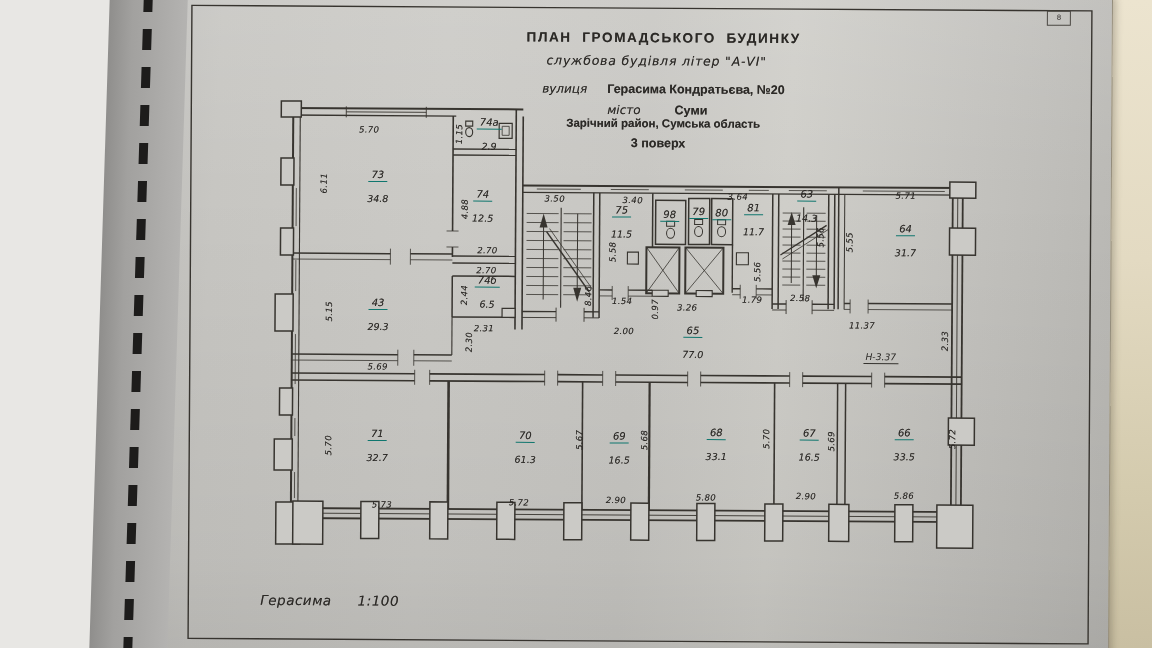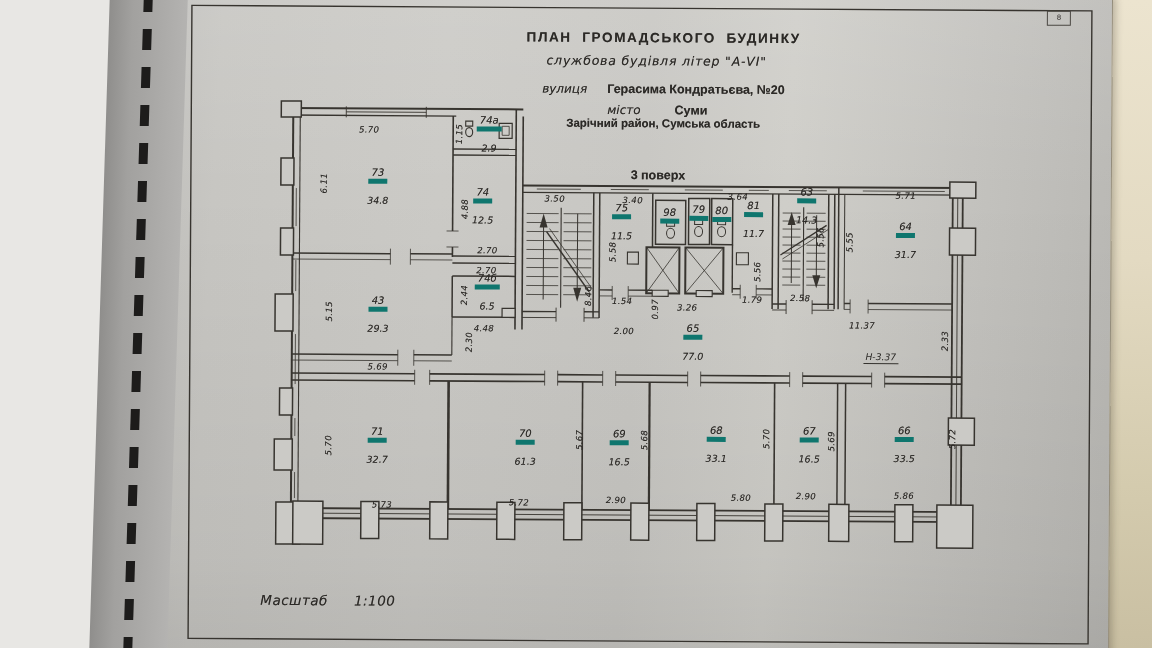--- a/index.html
+++ b/index.html
@@ -21,25 +21,25 @@
   .plan-wrap{position:absolute;left:0;top:0;width:1152px;height:648px;
              transform:rotate(0.35deg);transform-origin:615px 324px;color:#2b2926;}
   .plan-svg{position:absolute;left:0;top:0;}
   .txt{position:absolute;white-space:pre;text-shadow:0 0 0.6px rgba(45,42,38,0.55);}
   
   .t1{font:700 13.5px "Liberation Sans",sans-serif;letter-spacing:1.6px;}
   .t2{font:italic 12.5px "DejaVu Sans",sans-serif;letter-spacing:0.8px;}
   .t3p,.t4p{font:italic 12px "DejaVu Sans",sans-serif;margin-right:20px;}
   .t3v,.t4v{font:700 12.5px "Liberation Sans",sans-serif;}
   .t5{font:600 11.5px "Liberation Sans",sans-serif;}
-  .t6{font:700 12.5px "Liberation Sans",sans-serif;margin-top:32px;}
+  .t6{font:700 12.5px "Liberation Sans",sans-serif;}
   .tc{transform:translateX(-50%);}
   
   .rlabel{position:absolute;transform:translate(-50%,-55%);text-align:center;}
-  .rnum{font:italic 10px "DejaVu Sans",sans-serif;border-bottom:5px solid #0f766e;
+  .rnum{font:italic 10px "DejaVu Sans",sans-serif;border-bottom:1px solid #0f766e;
         padding:0 3px 1px;display:inline-block;text-shadow:0 0 0.6px rgba(45,42,38,0.5);}
   .rarea{font:italic 9.5px "DejaVu Sans",sans-serif;padding-top:11px;text-shadow:0 0 0.6px rgba(45,42,38,0.5);}
   
   .dim{position:absolute;font:italic 8.6px "DejaVu Sans",sans-serif;letter-spacing:0.3px;
        transform:translate(-50%,-50%);text-shadow:0 0 0.5px rgba(45,42,38,0.5);}
   .dim.v{transform:translate(-50%,-50%) rotate(-90deg);}
   .hmark{position:absolute;font:italic 9.2px "DejaVu Sans",sans-serif;transform:translate(-50%,-50%);
          border-bottom:1px solid #34322e;padding:0 2px 1px;}
   .scale-note{position:absolute;left:262px;top:594px;font:italic 13.5px "DejaVu Sans",sans-serif;
               letter-spacing:0.5px;}
@@ -294,21 +294,21 @@
     <div class="rlabel" style="left:810px;top:443px"><div class="rnum">67</div><div class="rarea">16.5</div></div>
     <div class="rlabel" style="left:905px;top:442px"><div class="rnum">66</div><div class="rarea">33.5</div></div>
 
     <div class="dim" style="left:368px;top:131px">5.70</div>
     <div class="dim v" style="left:323px;top:185px">6.11</div>
     <div class="dim v" style="left:458px;top:135px">1.15</div>
     <div class="dim v" style="left:464px;top:210px">4.88</div>
     <div class="dim" style="left:487px;top:251px">2.70</div>
     <div class="dim" style="left:486px;top:271px">2.70</div>
     <div class="dim v" style="left:464px;top:296px">2.44</div>
-    <div class="dim" style="left:484px;top:329px">4.48</div>
+    <div class="dim" style="left:484px;top:329px">2.31</div>
     <div class="dim v" style="left:469px;top:343px">2.30</div>
     <div class="dim v" style="left:329px;top:313px">5.15</div>
     <div class="dim" style="left:378px;top:368px">5.69</div>
     <div class="dim v" style="left:329px;top:447px">5.70</div>
     <div class="dim" style="left:554px;top:199px">3.50</div>
     <div class="dim" style="left:632px;top:200px">3.40</div>
     <div class="dim" style="left:737px;top:196px">3.64</div>
     <div class="dim v" style="left:612px;top:252px">5.58</div>
     <div class="dim v" style="left:588px;top:296px">8.46</div>
     <div class="dim" style="left:622px;top:301px">1.54</div>
@@ -324,22 +324,22 @@
     <div class="dim" style="left:862px;top:324px">11.37</div>
     <div class="dim v" style="left:945px;top:339px">2.33</div>
     <div class="dim v" style="left:580px;top:440px">5.67</div>
     <div class="dim v" style="left:645px;top:440px">5.68</div>
     <div class="dim v" style="left:767px;top:438px">5.70</div>
     <div class="dim v" style="left:832px;top:440px">5.69</div>
     <div class="dim v" style="left:953px;top:437px">5.72</div>
     <div class="dim" style="left:383px;top:506px">5.73</div>
     <div class="dim" style="left:520px;top:503px">5.72</div>
     <div class="dim" style="left:617px;top:500px">2.90</div>
-    <div class="dim" style="left:742px;top:497px">5.80</div>
+    <div class="dim" style="left:707px;top:497px">5.80</div>
     <div class="dim" style="left:807px;top:495px">2.90</div>
     <div class="dim" style="left:905px;top:494px">5.86</div>
 
     <div class="hmark" style="left:881px;top:356px">Н-3.37</div>
 
-    <div class="scale-note txt"><span>Масштаб</span><span class="sv">1:100</span></div>
+    <div class="scale-note txt"><span>Герасима</span><span class="sv">1:100</span></div>
 
   </div>
 </div>
 
 </body></html>

